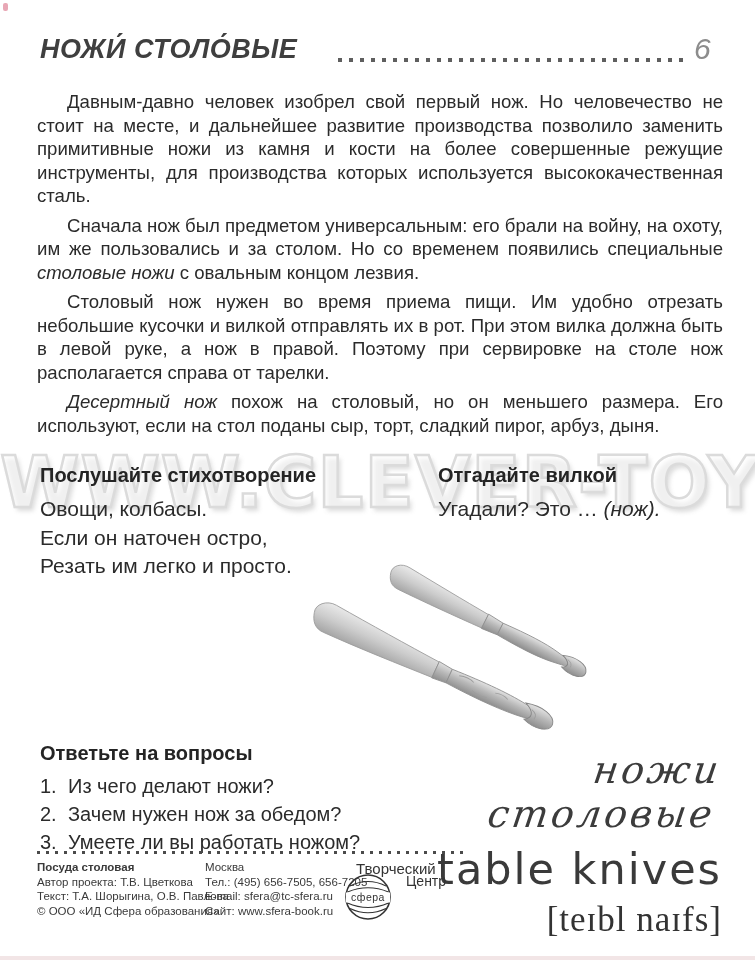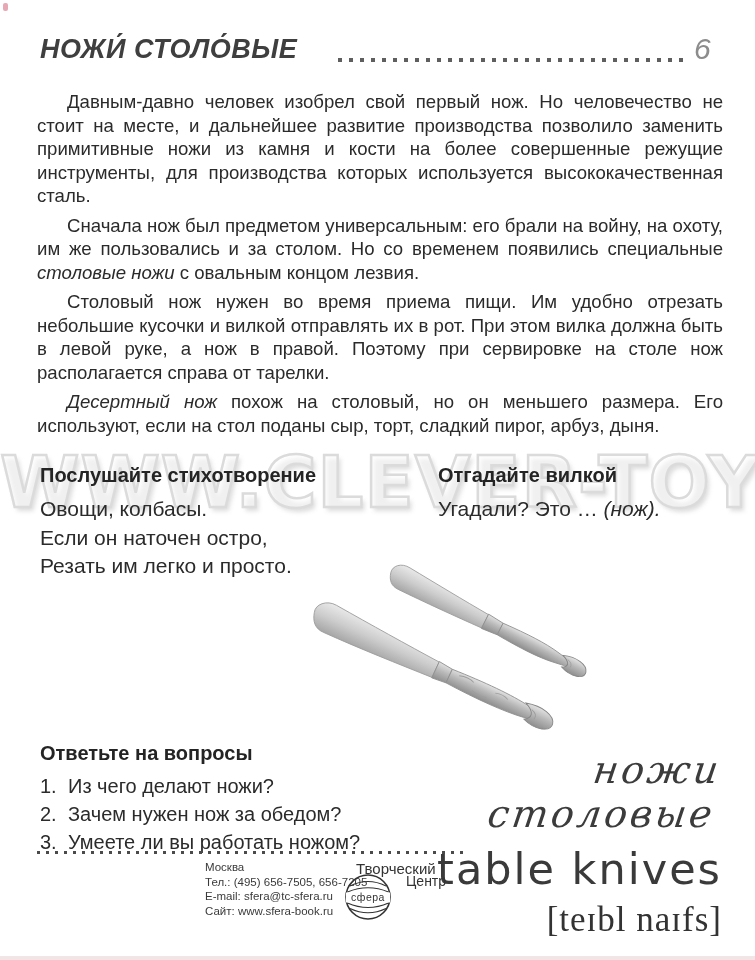--- a/index.html
+++ b/index.html
@@ -137,20 +137,26 @@
     <div class="qrow"><span class="qnum">3.</span><span>Умеете ли вы работать ножом?</span></div>
   </div>
 
   <div class="vocab">
     <div class="vocab-ru">ножи столовые</div>
     <div class="vocab-en">table knives</div>
     <div class="vocab-tr">[teɪbl naɪfs]</div>
   </div>
 
   <div class="footer-dots"></div>
+  <div class="fcol fcol1">
+    <div class="ftitle">Посуда столовая</div>
+    <div>Автор проекта: Т.В. Цветкова</div>
+    <div>Текст: Т.А. Шорыгина, О.В. Павлова</div>
+    <div>© ООО «ИД Сфера образования»</div>
+  </div>
   <div class="fcol fcol2">
     <div>Москва</div>
     <div>Тел.: (495) 656-7505, 656-7205</div>
     <div>E-mail: sfera@tc-sfera.ru</div>
     <div>Сайт: www.sfera-book.ru</div>
   </div>
   <div class="flogo">
     <div class="l1">Творческий</div>
     <div class="l2">Центр</div>
     <svg width="48" height="48" viewBox="0 0 48 48">

